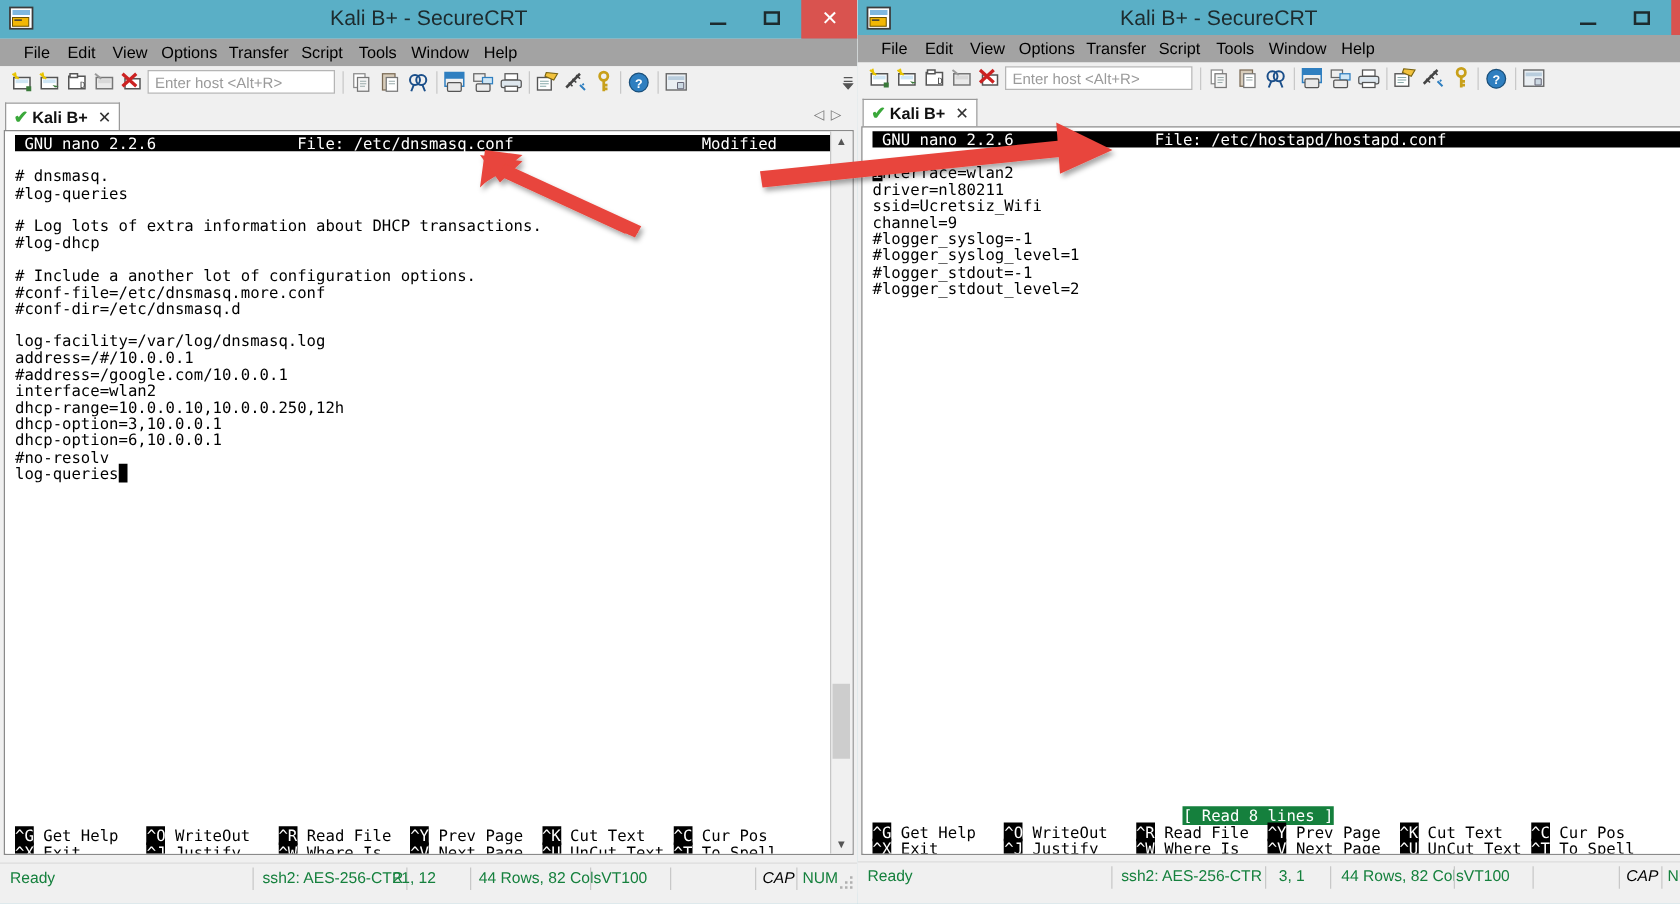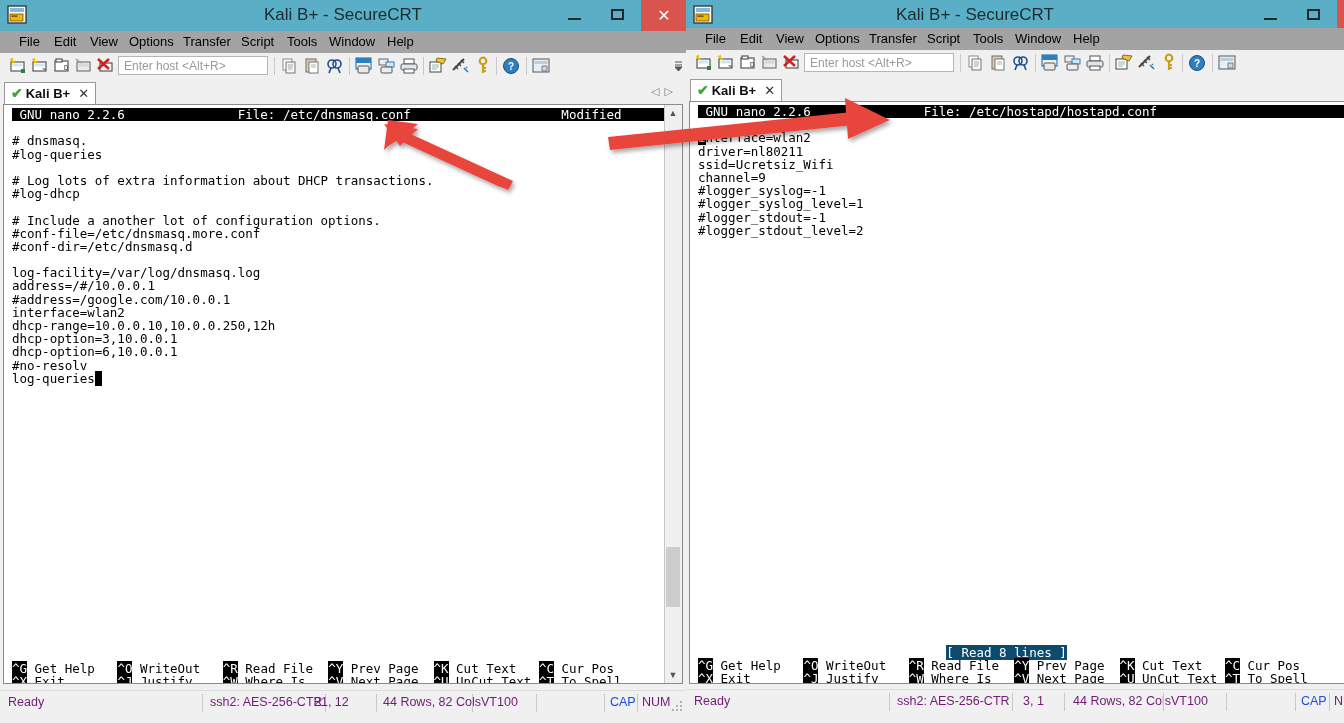--- a/index.html
+++ b/index.html
@@ -72,36 +72,36 @@
   .termframe{position:absolute;background:#fff;border:1px solid #8a8a8a;box-sizing:border-box;overflow:hidden;}
   .term{
     position:absolute;left:1px;top:1px;right:0;bottom:0;background:#fff;
     font-family:"DejaVu Sans Mono","Liberation Mono",monospace;
     font-size:12.5px;line-height:13.2px;color:#000;white-space:pre;
     overflow:hidden;
   }
   .term .hdr{background:#000;color:#fff;display:block;}
   .term .line{display:block;height:13.2px;}
   .term .cursor{background:#000;color:#fff;}
-  .term .inv{background:#0c4a6e;color:#fff;}
+  .term .inv{background:#15803d;color:#fff;}
   .kb{display:block;}
   .kb .k{background:#000;color:#fff;}
 
   
   .tsb{position:absolute;right:0;top:0;bottom:0;width:17px;background:#f0f0f0;border-left:1px solid #c6c6c6;}
   .tsb-btn{position:absolute;left:0;width:16px;height:16px;text-align:center;font-size:9px;color:#555;line-height:16px;}
   .tsb-up{top:0;}
   .tsb-dn{bottom:0;}
   .tsb-thumb{position:absolute;left:1px;width:14px;background:#cdcdcd;}
 
   
   .statusbar{position:absolute;left:0;right:0;height:24px;background:#f0f0f0;border-top:1px solid #dcdcdc;}
-  .sb-cell{position:absolute;top:0;height:24px;line-height:23px;font-size:12.5px;color:#701a75;white-space:nowrap;}
+  .sb-cell{position:absolute;top:0;height:24px;line-height:23px;font-size:12.5px;color:#15803d;white-space:nowrap;}
   .sb-div{position:absolute;top:3px;width:1px;height:18px;background:#c8c8c8;}
-  .sb-dim{color:#1d4ed8;}
+  .sb-dim{color:#000000;font-style:italic;}
   .sb-grip{position:absolute;right:2px;bottom:2px;width:12px;height:12px;}
   .sb-grip i{position:absolute;width:2px;height:2px;background:#b0b0b0;display:block;}
 
   
   .arrows{position:absolute;left:0;top:0;width:1344px;height:723px;pointer-events:none;}
 </style>
 </head>
 <body>
 
 <div class="win" id="win-left" style="left:0;top:0;width:686px;height:723px;">

